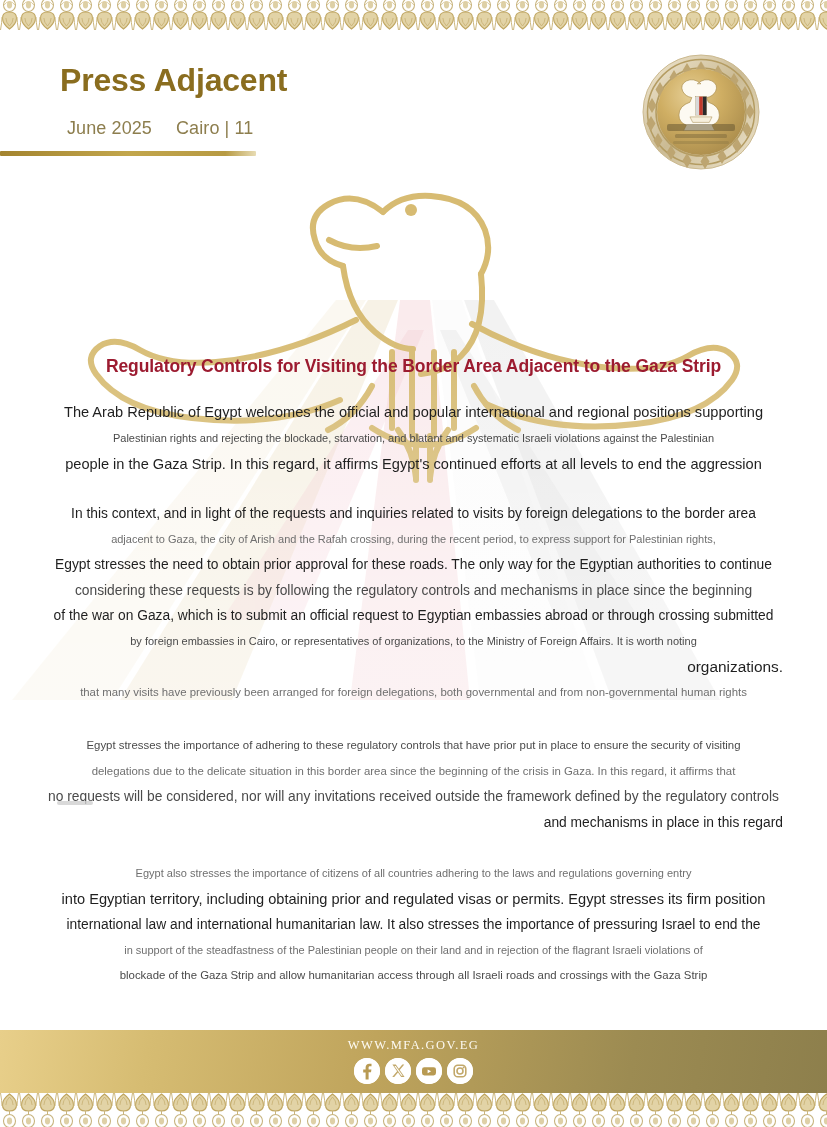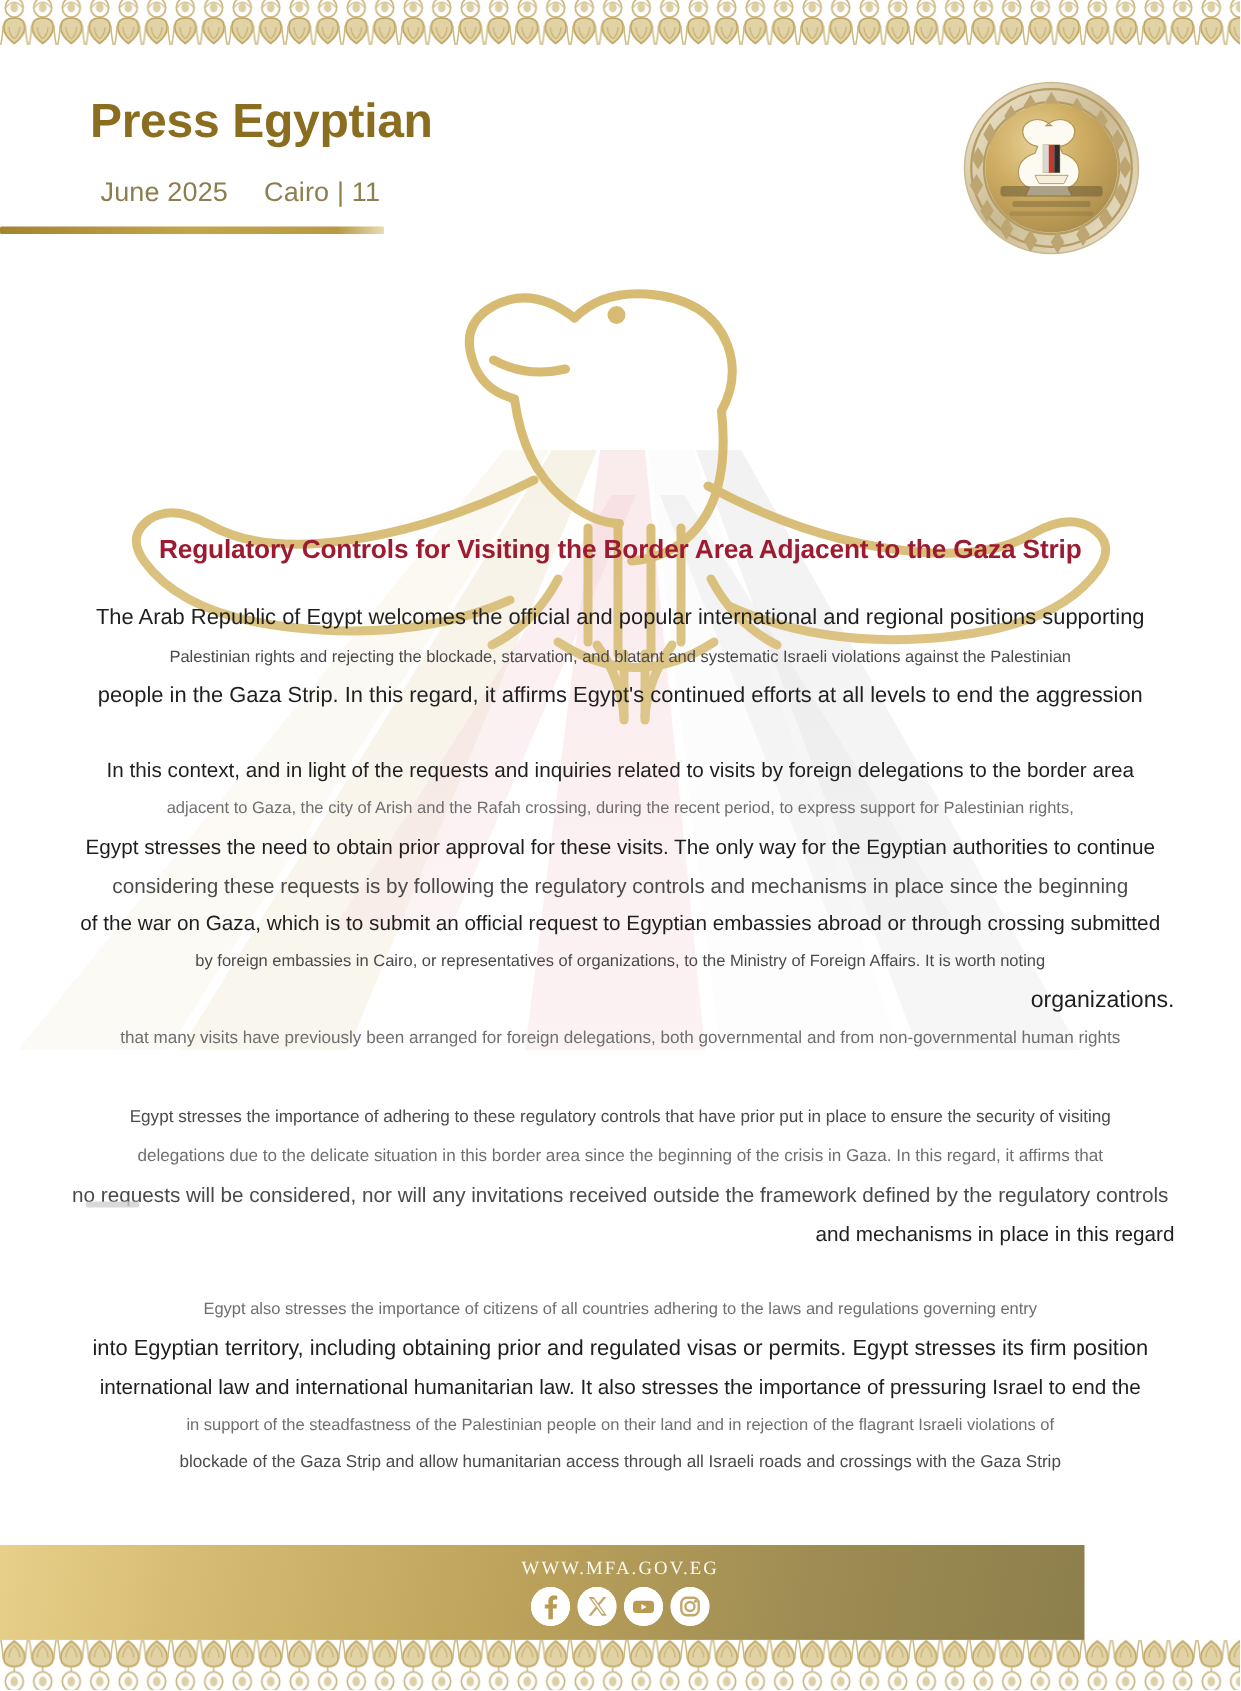--- a/index.html
+++ b/index.html
@@ -156,21 +156,21 @@
     border-radius: 2px;
     opacity: .8;
     z-index: 3;
   }
 
   
   .footer {
     position: absolute;
     left: 0;
     bottom: 30px;
-    width: 723px;
+    width: 827px;
     height: 67px;
     background: linear-gradient(100deg, #e8cf8a 0%, #d6bc72 18%, #bfa45c 45%, #9c8b52 76%, #8d7f4c 100%);
     z-index: 5;
   }
   .footer-url {
     position: absolute;
     left: 0;
     top: 8px;
     width: 827px;
     text-align: center;
@@ -273,21 +273,21 @@
 
           <path d="M0.5 30 q1.5 -8 1.5 -13" stroke="#cdb87f" stroke-width="1" fill="none"></path>
           <path d="M18.5 30 q-1.5 -8 -1.5 -13" stroke="#cdb87f" stroke-width="1" fill="none"></path>
         </pattern>
       </defs>
       <rect x="0" y="0" width="827" height="30" fill="url(#lotusTop)"></rect>
     </svg>
   </div>
 
   <div class="header">
-    <div class="press-title">Press Egyptian</div>
+    <div class="press-title">Press Adjacent</div>
     <div class="meta-row"><span>June 2025</span><span class="meta-sep"> </span><span>Cairo | 11</span></div>
     <div class="gold-rule"></div>
 
     <svg class="seal" viewBox="0 0 144 120" xmlns="http://www.w3.org/2000/svg" aria-hidden="true">
       <defs>
         <radialGradient id="sealFill" cx="38%" cy="30%" r="78%">
           <stop offset="0%" stop-color="#e6cf96"></stop>
           <stop offset="45%" stop-color="#cfae63"></stop>
           <stop offset="100%" stop-color="#a98b4b"></stop>
         </radialGradient>
@@ -356,21 +356,21 @@
 
     <div class="para p1">
       <span class="ln c s15 dark">The Arab Republic of Egypt welcomes the official and popular international and regional positions supporting</span>
       <span class="ln c s13 mid">Palestinian rights and rejecting the blockade, starvation, and blatant and systematic Israeli violations against the Palestinian</span>
       <span class="ln c s15 dark">people in the Gaza Strip. In this regard, it affirms Egypt's continued efforts at all levels to end the aggression</span>
     </div>
 
     <div class="para p2">
       <span class="ln c s14 dark">In this context, and in light of the requests and inquiries related to visits by foreign delegations to the border area</span>
       <span class="ln c s13 dim">adjacent to Gaza, the city of Arish and the Rafah crossing, during the recent period, to express support for Palestinian rights,</span>
-      <span class="ln c s14 dark">Egypt stresses the need to obtain prior approval for these visits. The only way for the Egyptian authorities to continue</span>
+      <span class="ln c s14 dark">Egypt stresses the need to obtain prior approval for these roads. The only way for the Egyptian authorities to continue</span>
       <span class="ln c s14 mid">considering these requests is by following the regulatory controls and mechanisms in place since the beginning</span>
       <span class="ln c s14 dark">of the war on Gaza, which is to submit an official request to Egyptian embassies abroad or through crossing submitted</span>
       <span class="ln c s13 mid">by foreign embassies in Cairo, or representatives of organizations, to the Ministry of Foreign Affairs. It is worth noting</span>
       <span class="ln r s16 dark">organizations.</span>
       <span class="ln c s12 dim">that many visits have previously been arranged for foreign delegations, both governmental and from non-governmental human rights</span>
     </div>
 
     <div class="para p3">
       <span class="ln c s12 mid">Egypt stresses the importance of adhering to these regulatory controls that have prior put in place to ensure the security of visiting</span>
       <span class="ln c s12 dim">delegations due to the delicate situation in this border area since the beginning of the crisis in Gaza. In this regard, it affirms that</span>

